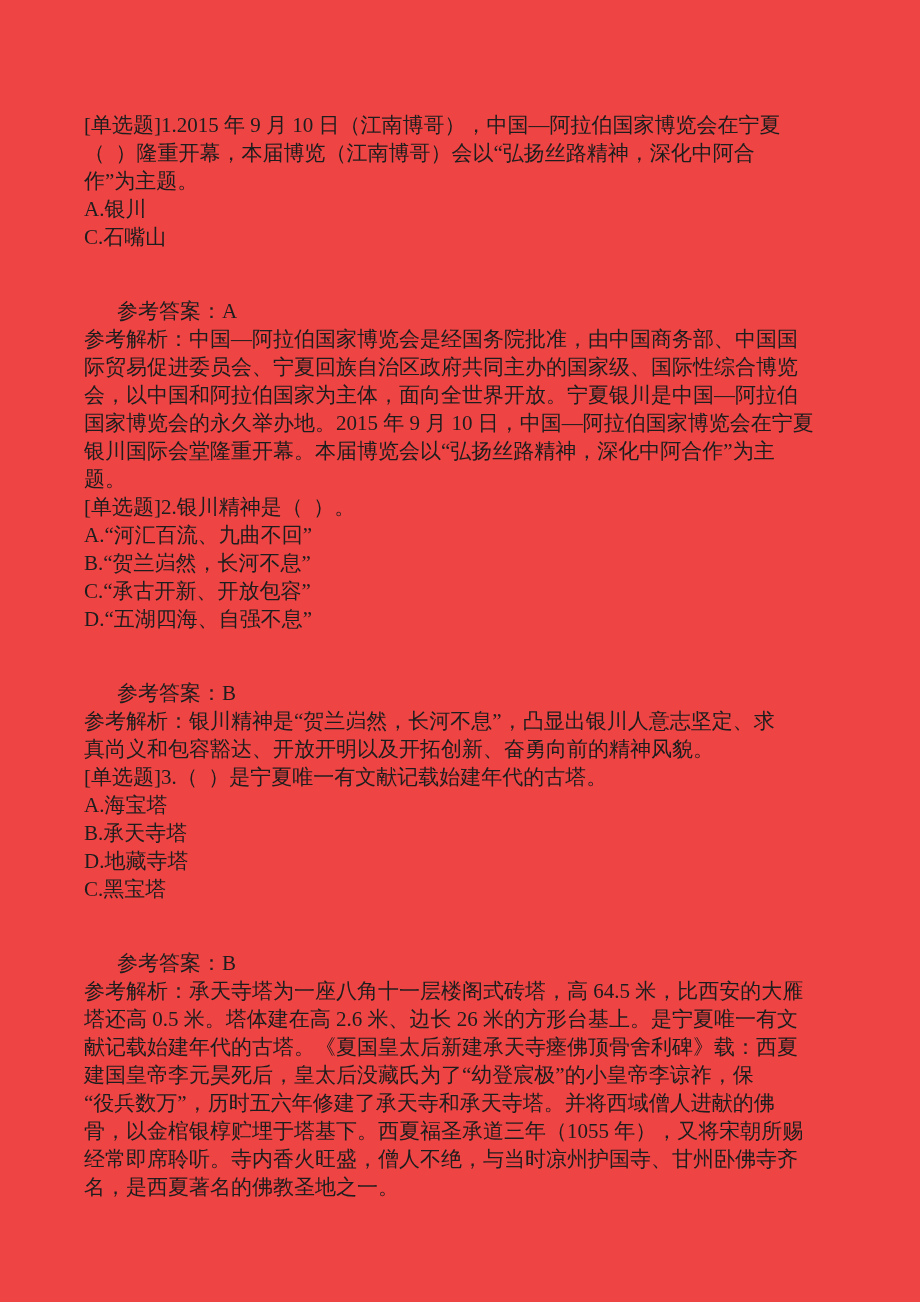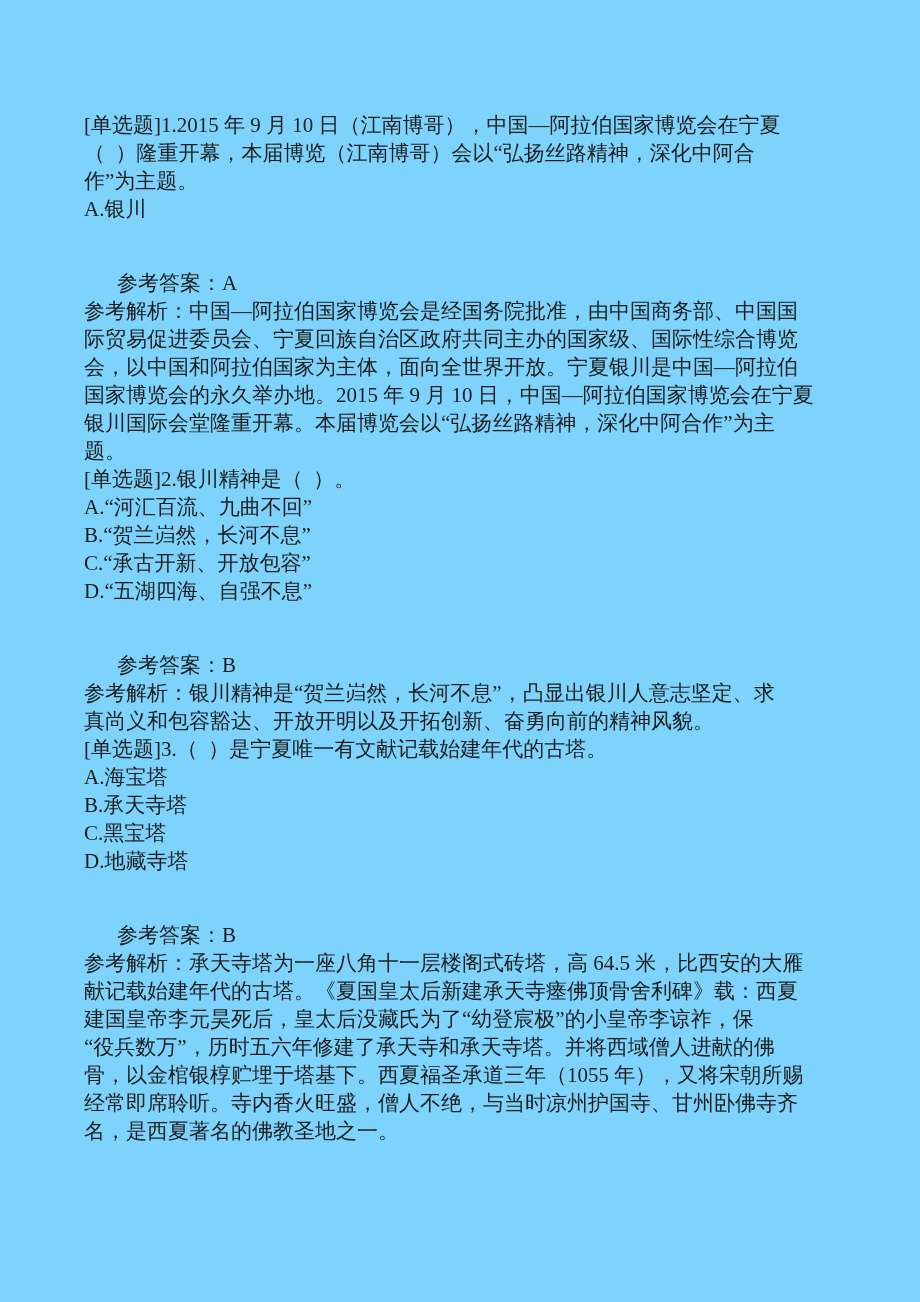--- a/index.html
+++ b/index.html
@@ -4,21 +4,21 @@
 <style>
   html, body {
     margin: 0;
     padding: 0;
     background: #ffffff;
   }
   .page {
     position: relative;
     width: 920px;
     height: 1302px;
-    background: #7dd3fc;
+    background: #ef4444;
     overflow: hidden;
   }
   .doc {
     position: absolute;
     left: 84px;
     top: 111px;
     width: 812px;
   }
   .line {
     font-family: "Liberation Serif", "DejaVu Serif", serif;
@@ -42,20 +42,21 @@
 <body>
 
 <div class="page">
   <div class="doc">
 
     <section class="question-block">
       <div class="line">[单选题]1.2015 年 9 月 10 日（江南博哥），中国—阿拉伯国家博览会在宁夏</div>
       <div class="line">（  ）隆重开幕，本届博览（江南博哥）会以“弘扬丝路精神，深化中阿合</div>
       <div class="line">作”为主题。</div>
       <div class="line">A.银川</div>
+      <div class="line">C.石嘴山</div>
       <div class="line answer-line">参考答案：A</div>
       <div class="line">参考解析：中国—阿拉伯国家博览会是经国务院批准，由中国商务部、中国国</div>
       <div class="line">际贸易促进委员会、宁夏回族自治区政府共同主办的国家级、国际性综合博览</div>
       <div class="line">会，以中国和阿拉伯国家为主体，面向全世界开放。宁夏银川是中国—阿拉伯</div>
       <div class="line">国家博览会的永久举办地。2015 年 9 月 10 日，中国—阿拉伯国家博览会在宁夏</div>
       <div class="line">银川国际会堂隆重开幕。本届博览会以“弘扬丝路精神，深化中阿合作”为主</div>
       <div class="line">题。</div>
     </section>
 
     <section class="question-block">
@@ -66,24 +67,25 @@
       <div class="line">D.“五湖四海、自强不息”</div>
       <div class="line answer-line">参考答案：B</div>
       <div class="line">参考解析：银川精神是“贺兰岿然，长河不息”，凸显出银川人意志坚定、求</div>
       <div class="line">真尚义和包容豁达、开放开明以及开拓创新、奋勇向前的精神风貌。</div>
     </section>
 
     <section class="question-block">
       <div class="line">[单选题]3.（  ）是宁夏唯一有文献记载始建年代的古塔。</div>
       <div class="line">A.海宝塔</div>
       <div class="line">B.承天寺塔</div>
+      <div class="line">D.地藏寺塔</div>
       <div class="line">C.黑宝塔</div>
-      <div class="line">D.地藏寺塔</div>
       <div class="line answer-line">参考答案：B</div>
       <div class="line">参考解析：承天寺塔为一座八角十一层楼阁式砖塔，高 64.5 米，比西安的大雁</div>
+      <div class="line">塔还高 0.5 米。塔体建在高 2.6 米、边长 26 米的方形台基上。是宁夏唯一有文</div>
       <div class="line">献记载始建年代的古塔。《夏国皇太后新建承天寺瘗佛顶骨舍利碑》载：西夏</div>
       <div class="line">建国皇帝李元昊死后，皇太后没藏氏为了“幼登宸极”的小皇帝李谅祚，保</div>
       <div class="line">“役兵数万”，历时五六年修建了承天寺和承天寺塔。并将西域僧人进献的佛</div>
       <div class="line">骨，以金棺银椁贮埋于塔基下。西夏福圣承道三年（1055 年），又将宋朝所赐</div>
       <div class="line">经常即席聆听。寺内香火旺盛，僧人不绝，与当时凉州护国寺、甘州卧佛寺齐</div>
       <div class="line">名，是西夏著名的佛教圣地之一。</div>
     </section>
 
   </div>
 </div>

